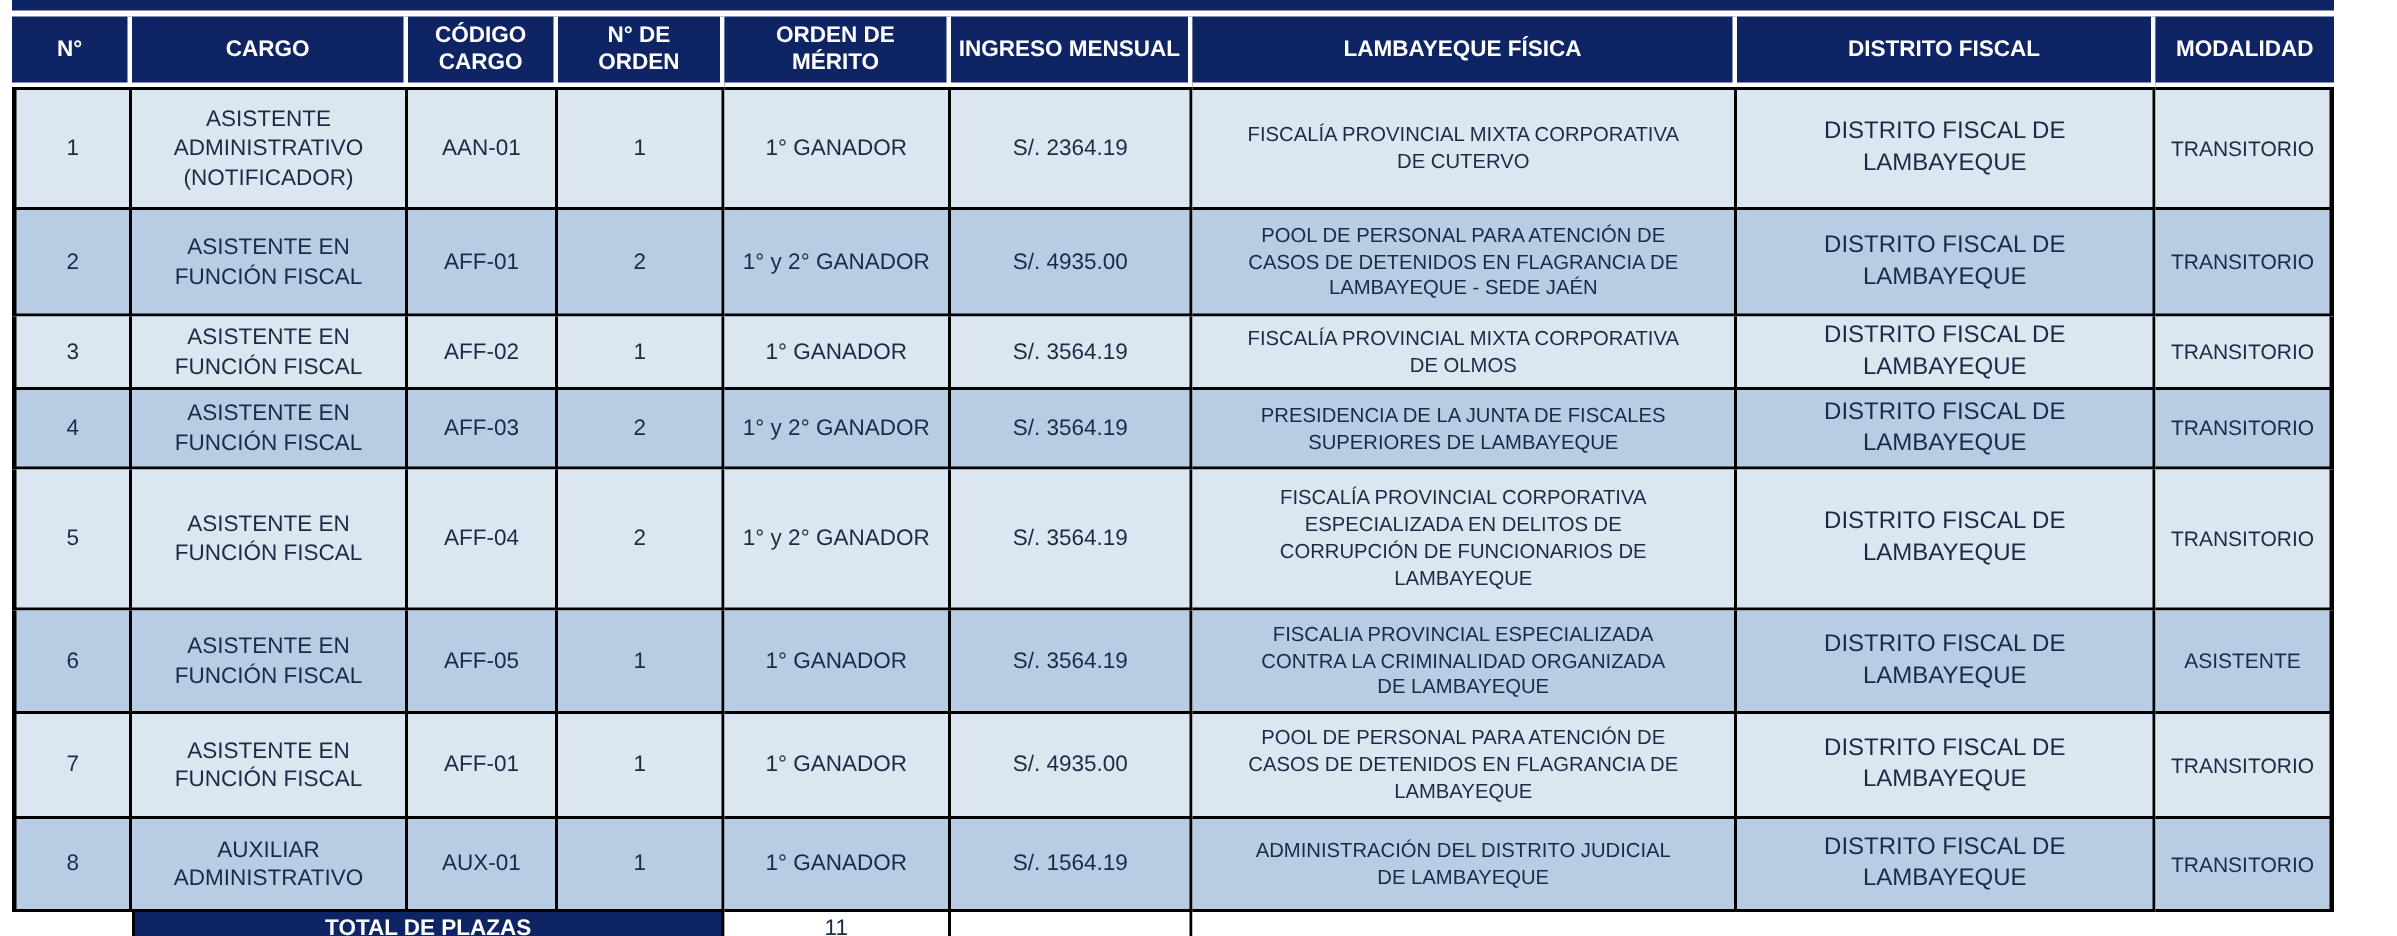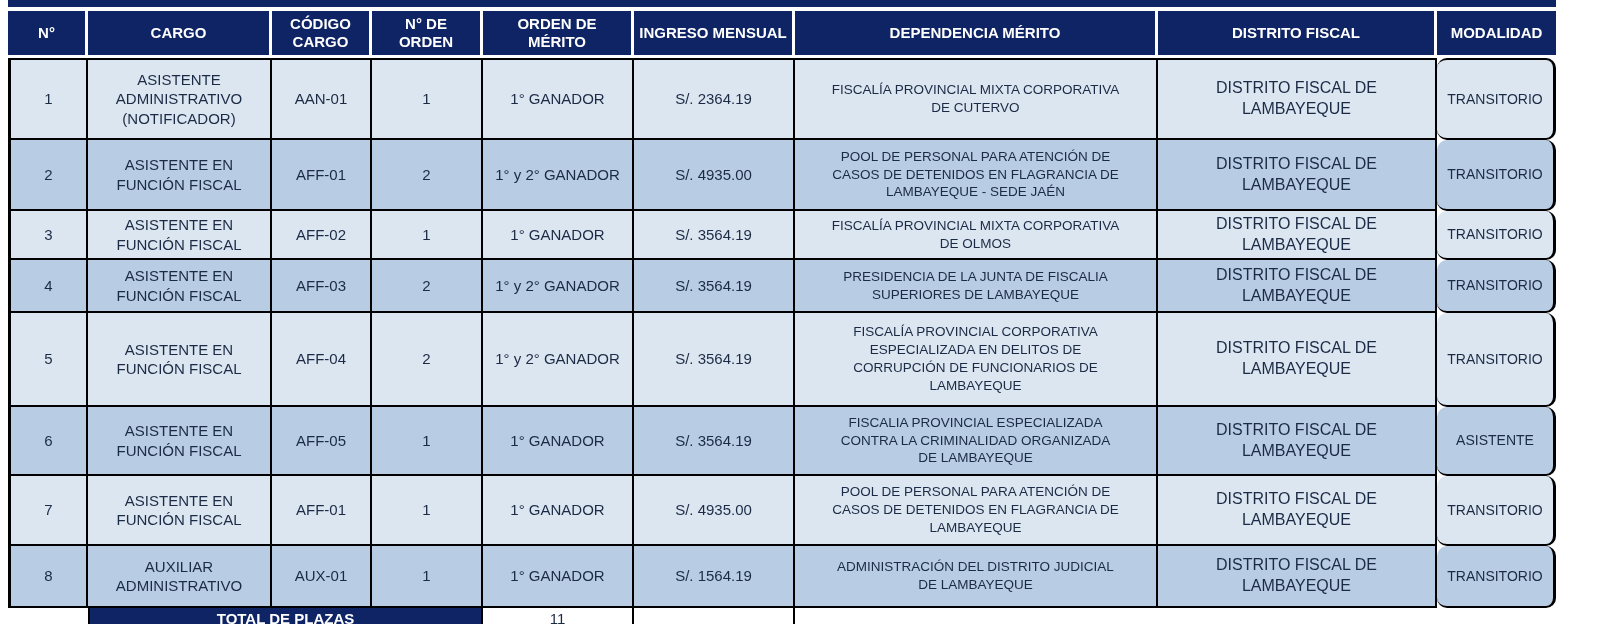--- a/index.html
+++ b/index.html
@@ -65,21 +65,21 @@
   tbody tr:nth-child(1) td{height:82px;}
   tbody tr:nth-child(2) td{height:71px;}
   tbody tr:nth-child(3) td{height:49px;}
   tbody tr:nth-child(4) td{height:53px;}
   tbody tr:nth-child(5) td{height:94px;}
   tbody tr:nth-child(6) td{height:69px;}
   tbody tr:nth-child(7) td{height:70px;}
   tbody tr:nth-child(8) td{height:62px;}
   td.col-dep{font-size:13.5px;line-height:1.32;padding:2px 35px;}
   td.col-dist{font-size:16px;}
-  td.col-mod{font-size:14px;border-radius:10px;}
+  td.col-mod{font-size:14px;}
   
   tfoot td{height:40px;vertical-align:top;text-align:center;padding-top:2px;}
   tfoot td.f-navy{
     background:var(--header-bg);
     color:var(--header-text);
     font-weight:bold;font-size:15px;
     border-left:2px solid var(--grid);
     border-right:2px solid var(--grid);
   }
   tfoot td.f-cell{
@@ -111,21 +111,21 @@
       <tr id="header-row">
           <th>N°</th>
           <th>CARGO</th>
           <th>CÓDIGO
 CARGO</th>
           <th>N° DE
 ORDEN</th>
           <th>ORDEN DE
 MÉRITO</th>
           <th>INGRESO MENSUAL</th>
-          <th>DEPENDENCIA MÉRITO</th>
+          <th>LAMBAYEQUE FÍSICA</th>
           <th>DISTRITO FISCAL</th>
           <th>MODALIDAD</th>
         </tr>
     </thead>
     <tbody id="body-rows">
         <tr class="r0 shade-light">
           <td>1</td>
           <td>ASISTENTE ADMINISTRATIVO (NOTIFICADOR)</td>
           <td>AAN-01</td>
           <td>1</td>
@@ -157,21 +157,21 @@
           <td class="col-dist">DISTRITO FISCAL DE LAMBAYEQUE</td>
           <td class="col-mod">TRANSITORIO</td>
         </tr>
         <tr class="shade-dark">
           <td>4</td>
           <td>ASISTENTE EN FUNCIÓN FISCAL</td>
           <td>AFF-03</td>
           <td>2</td>
           <td>1° y 2° GANADOR</td>
           <td>S/. 3564.19</td>
-          <td class="col-dep">PRESIDENCIA DE LA JUNTA DE FISCALIA SUPERIORES DE LAMBAYEQUE</td>
+          <td class="col-dep">PRESIDENCIA DE LA JUNTA DE FISCALES SUPERIORES DE LAMBAYEQUE</td>
           <td class="col-dist">DISTRITO FISCAL DE LAMBAYEQUE</td>
           <td class="col-mod">TRANSITORIO</td>
         </tr>
         <tr class="shade-light">
           <td>5</td>
           <td>ASISTENTE EN FUNCIÓN FISCAL</td>
           <td>AFF-04</td>
           <td>2</td>
           <td>1° y 2° GANADOR</td>
           <td>S/. 3564.19</td>

